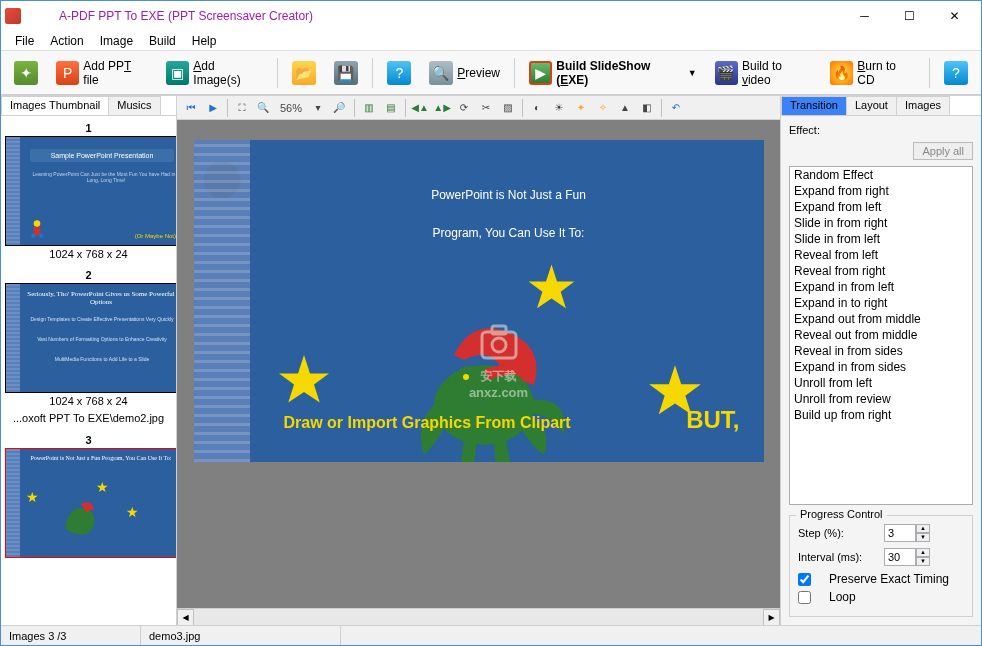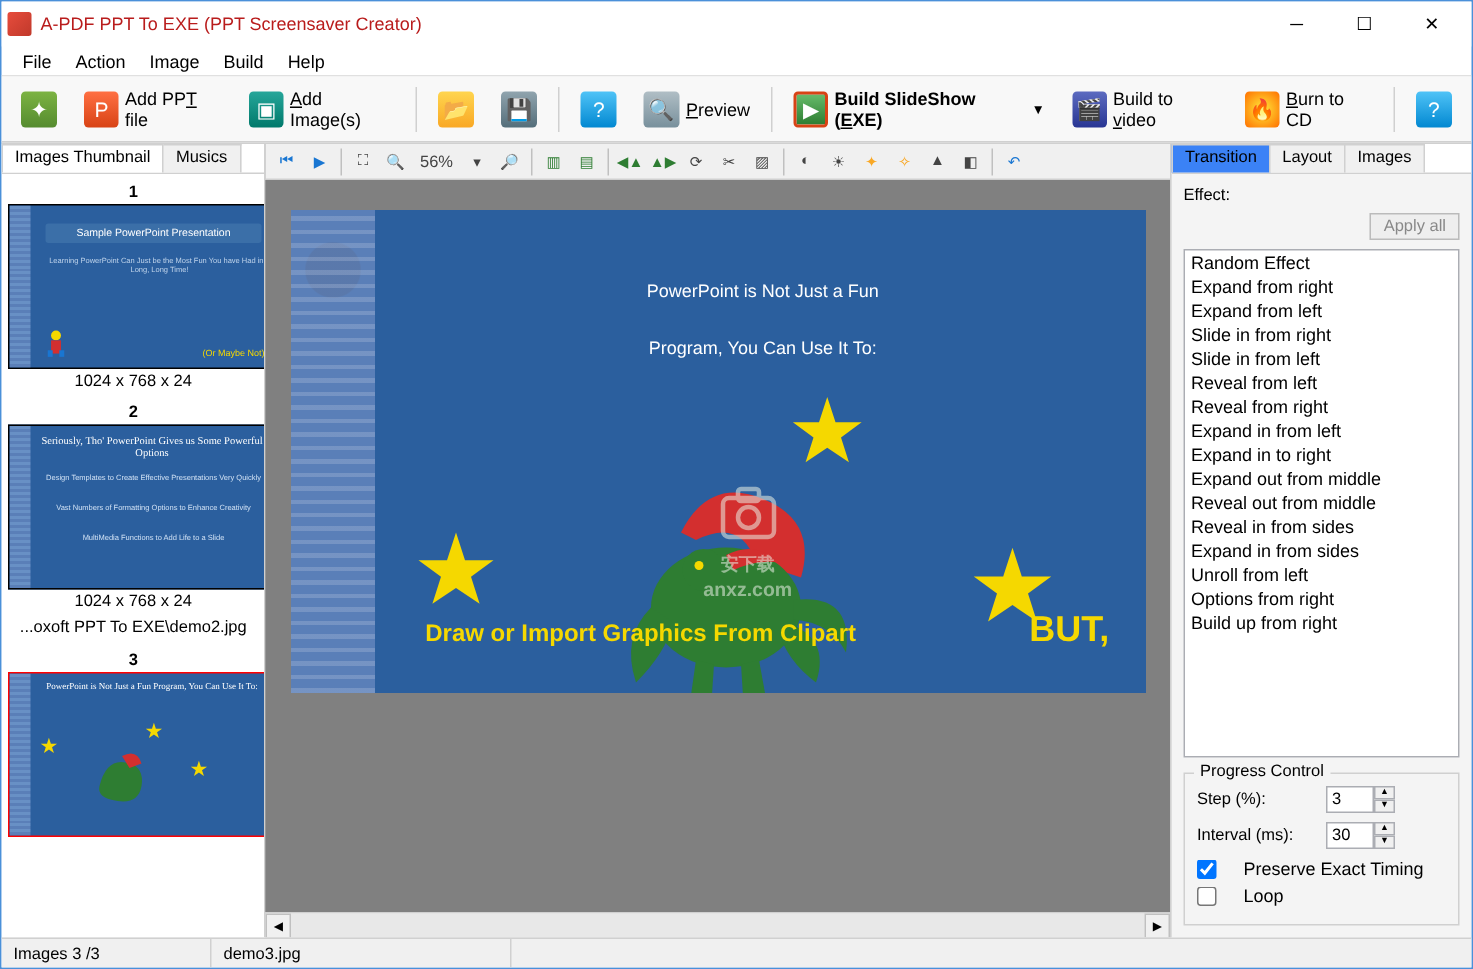--- a/index.html
+++ b/index.html
@@ -1,21 +1,21 @@
 <!DOCTYPE html>
 <html><head>
 <meta charset="utf-8">
 <style>
 * { box-sizing: border-box; margin: 0; padding: 0; font-family: "Segoe UI", Tahoma, sans-serif; font-size: 12px; }
 body { width: 982px; height: 646px; background: #fff; border: 1px solid #4a90d9; overflow: hidden; display: flex; flex-direction: column; }
 
 
 .titlebar { height: 30px; background: #fff; display: flex; align-items: center; padding: 0 4px; }
 .titlebar .app-icon { width: 16px; height: 16px; background: linear-gradient(135deg,#e74c3c,#c0392b); margin-right: 6px; border-radius: 2px; }
-.title-text { flex: 1; color: #b91c1c; font-size: 12px; }
+.title-text { flex: 1; color: #a21caf; font-size: 12px; margin-left: 32px; }
 .win-btns { display: flex; }
 .win-btn { width: 45px; height: 28px; display: flex; align-items: center; justify-content: center; color: #000; cursor: default; }
 
 
 .menubar { height: 20px; display: flex; align-items: center; padding: 0 6px; border-bottom: 1px solid #e0e0e0; }
 .menu-item { padding: 2px 8px; color: #000; cursor: default; }
 
 
 .toolbar { height: 44px; background: #f8f8f8; border-bottom: 1px solid #d0d0d0; display: flex; align-items: center; padding: 0 6px; gap: 4px; }
 .tb-btn { height: 32px; display: flex; align-items: center; padding: 0 6px; border: 1px solid transparent; cursor: default; gap: 4px; }
@@ -335,21 +335,21 @@
           <div>Slide in from left</div>
           <div>Reveal from left</div>
           <div>Reveal from right</div>
           <div>Expand in from left</div>
           <div>Expand in to right</div>
           <div>Expand out from middle</div>
           <div>Reveal out from middle</div>
           <div>Reveal in from sides</div>
           <div>Expand in from sides</div>
           <div>Unroll from left</div>
-          <div>Options from right</div>
+          <div>Unroll from review</div>
           <div>Build up from right</div>
         </div>
       <div class="progress-group">
         <div class="legend">Progress Control</div>
         <div class="pg-row">
           <label>Step (%):</label>
           <div class="spinner">
             <input value="3" style="">
             <div class="spin-btns">
                 <div>▲</div>

